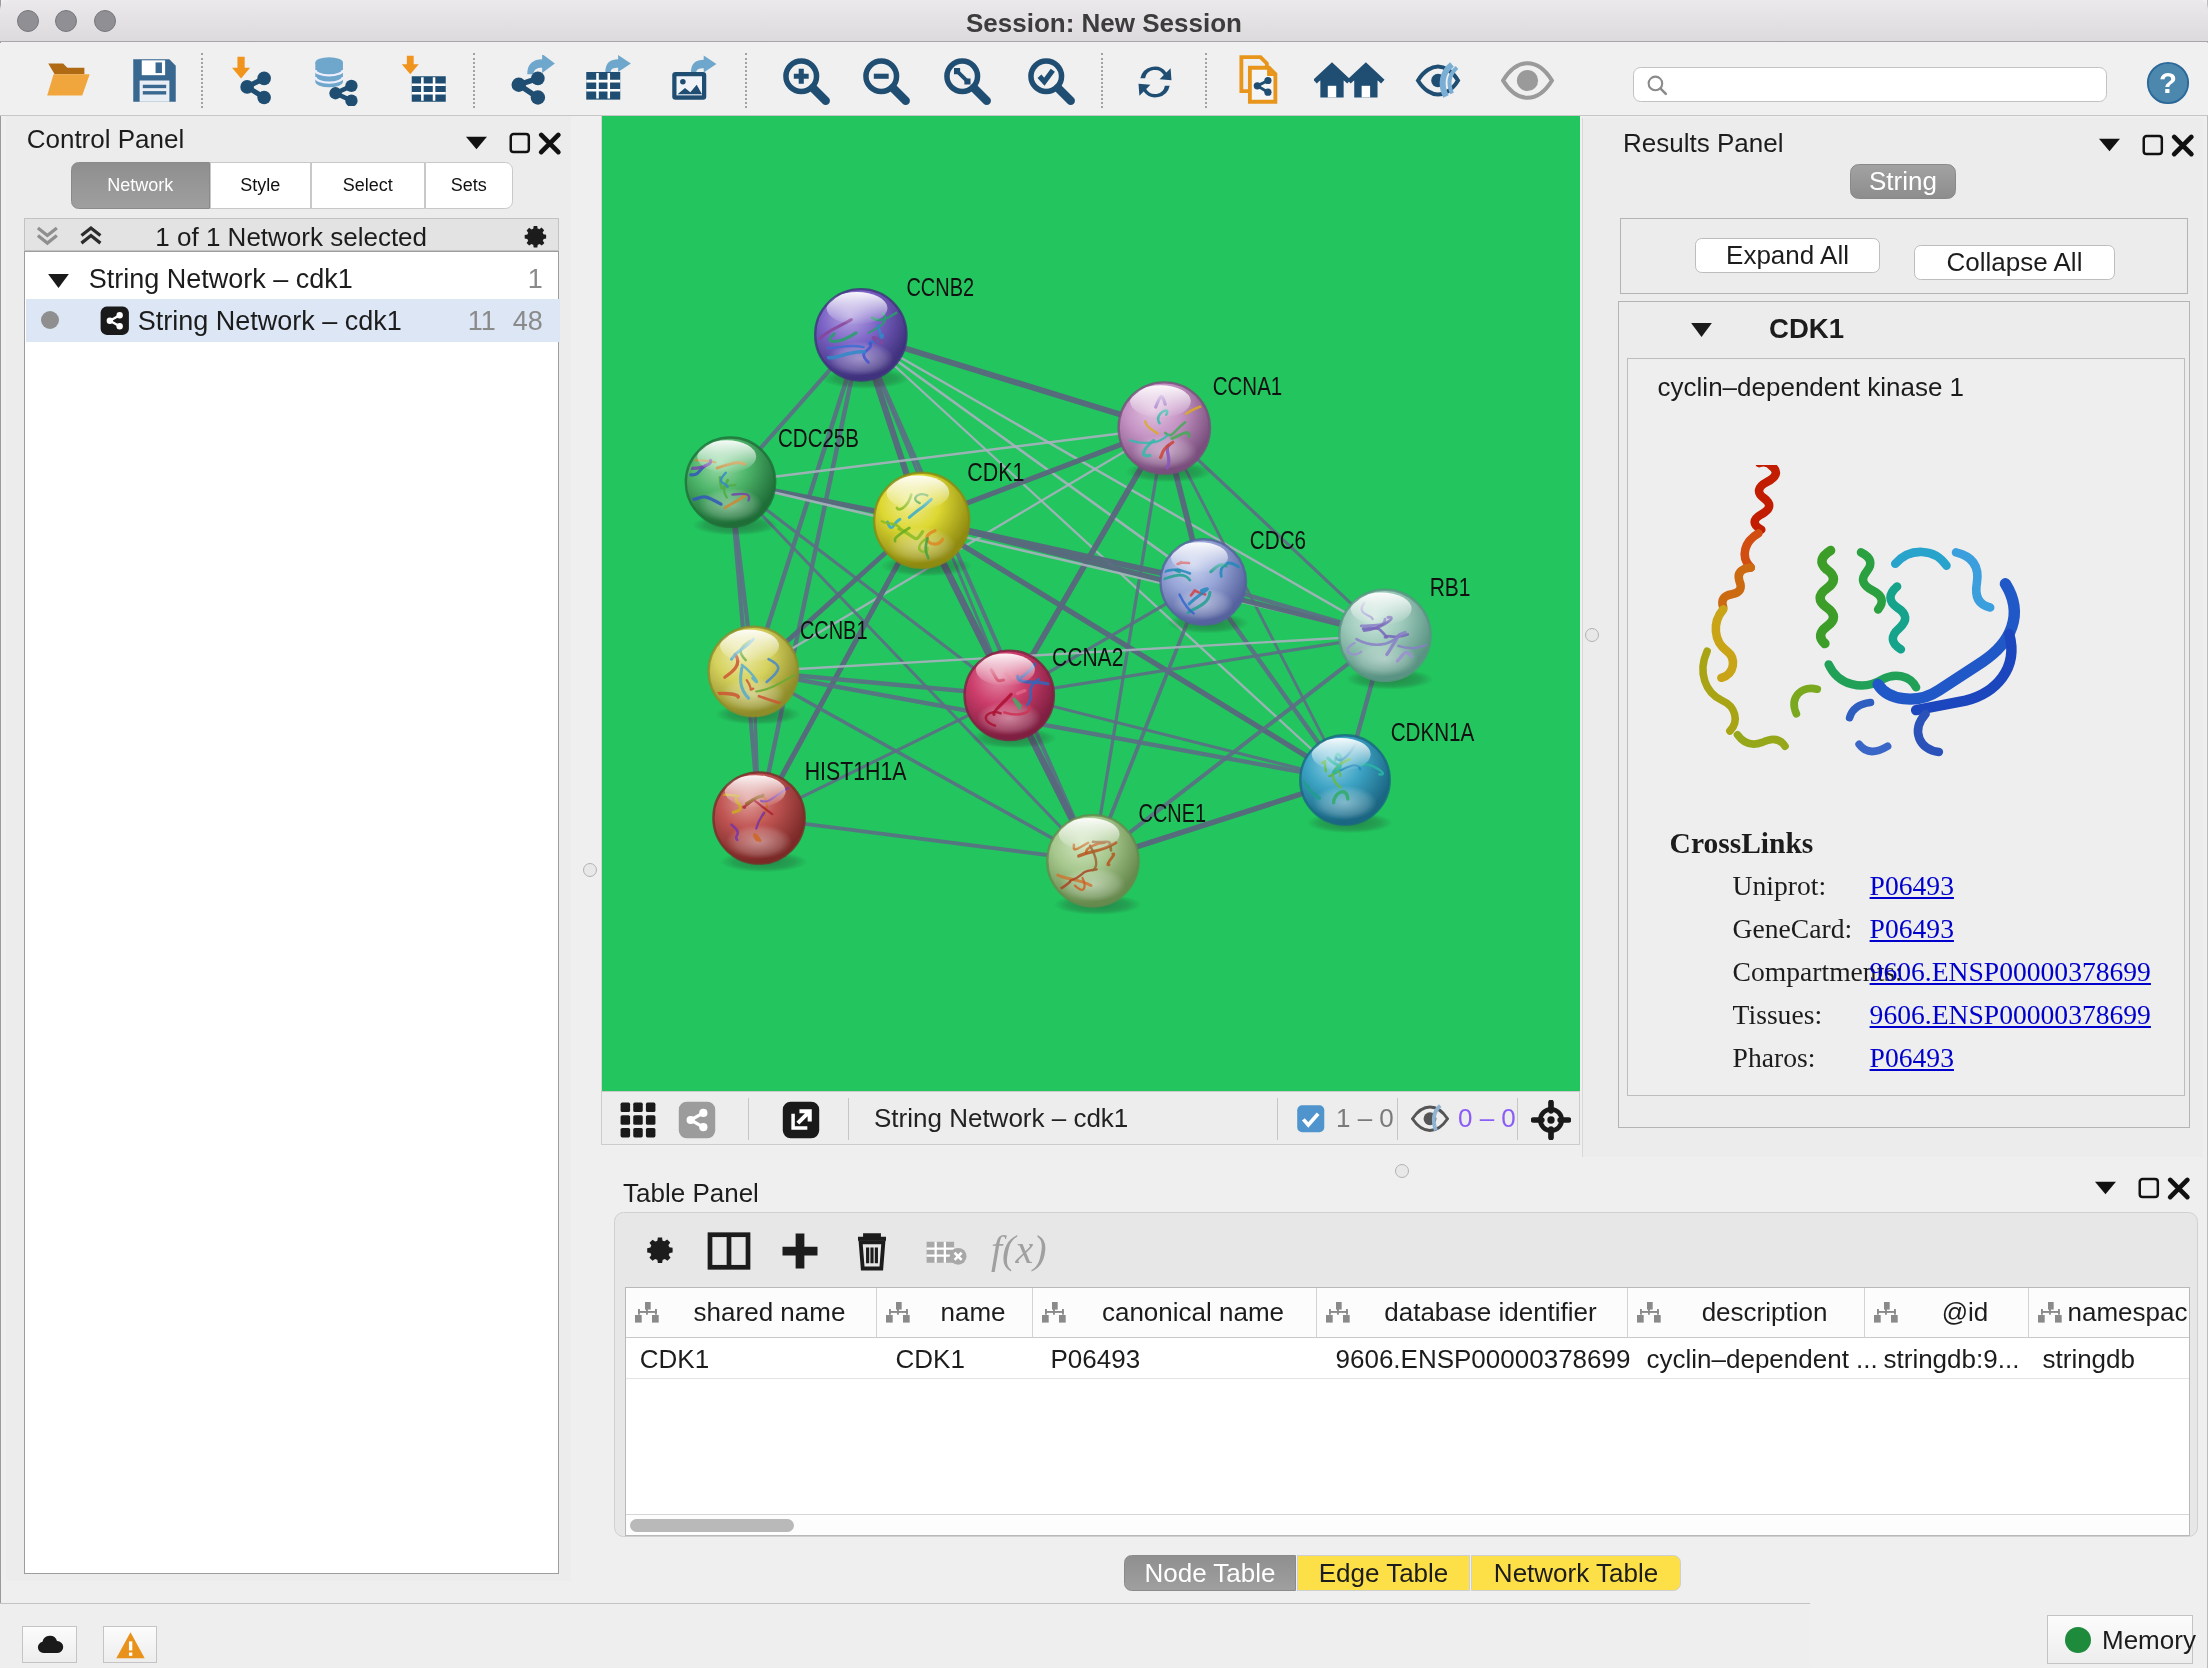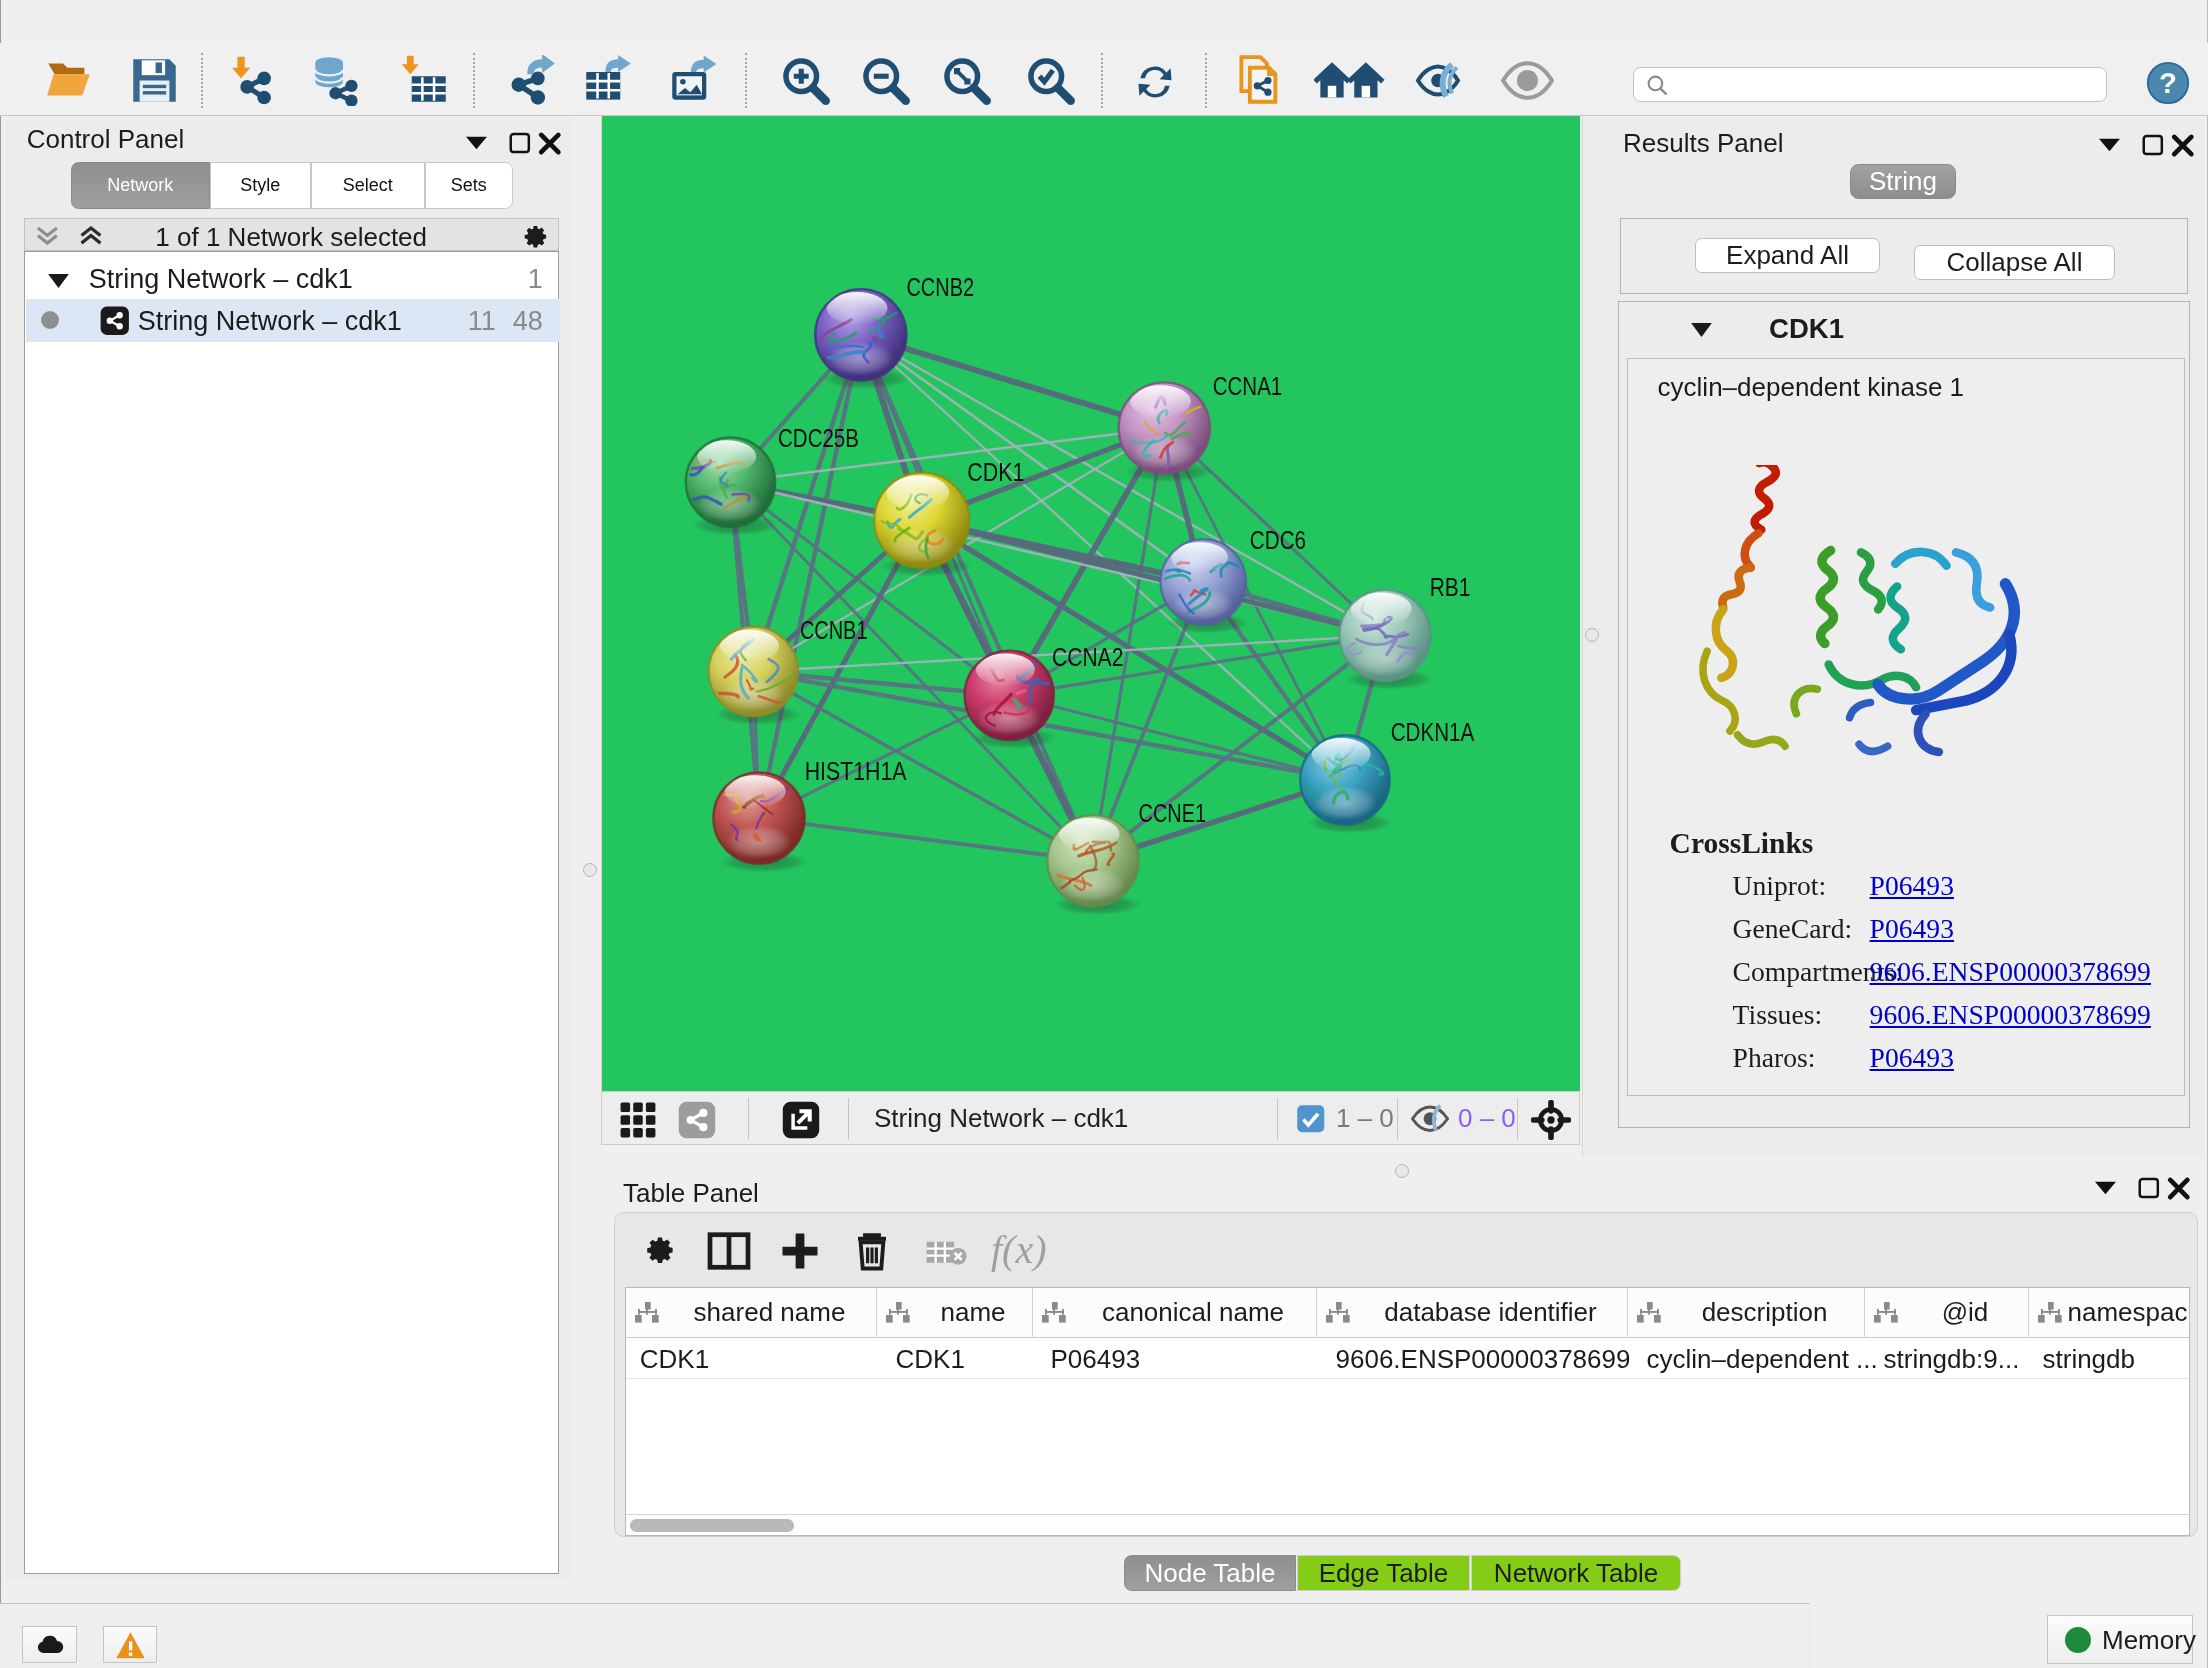--- a/index.html
+++ b/index.html
@@ -37,21 +37,21 @@
 
 
 #rp { left:1582px; top:118px; width:621px; height:1039px; background:#ececec; border-left:1px solid #d8d8d8; }
 
 
 #tp { left:587px; top:1157px; width:1622px; height:443px; }
 #tpbox { left:27px; top:55px; width:1584px; height:325px; background:#e7e7e7; border:1px solid #d0d0d0; border-radius:9.5px; }
 #tbl { left:9.5px; top:74px; width:1565px; height:249px; background:#fff; border:1px solid #b9b9b9; }
 
 
-.btab { position:absolute; top:1555px; height:36px; background:#84cc16; border:1px solid #cfcfcf; font-size:26px; text-align:center; line-height:34px; }
+.btab { position:absolute; top:1555px; height:36px; background:#fde047; border:1px solid #cfcfcf; font-size:26px; text-align:center; line-height:34px; }
 
 
 #statusbar { left:0; top:1603px; width:1810px; height:66px; background:#eeeeee; border-top:1px solid #c3c3c3; }
 .sbtn { background:linear-gradient(#fcfcfc,#ededed); border:1.9px solid #c4c4c4; }
 
 a.lnk { color:#0000cc; text-decoration:underline; }
 .hdr { top:0; height:50px; border-right:1px solid #d2d2d2; font-size:26px; text-align:center; line-height:48px; white-space:nowrap; overflow:hidden; padding-left:38px; }
 .hico { position:absolute; left:9.5px; top:14.3px; width:25px; height:21px;
   background:
     linear-gradient(#8a8a8a,#8a8a8a) 9.5px 0/5.7px 7.6px no-repeat,
@@ -60,20 +60,26 @@
     linear-gradient(#8a8a8a,#8a8a8a) 2.9px 8.6px/19px 1.9px no-repeat,
     linear-gradient(#8a8a8a,#8a8a8a) 2.9px 6.7px/1.9px 5.7px no-repeat,
     linear-gradient(#8a8a8a,#8a8a8a) 20px 6.7px/1.9px 5.7px no-repeat,
     linear-gradient(#8a8a8a,#8a8a8a) 11.4px 6.7px/1.9px 5.7px no-repeat; }
 .handle { width:14.3px; height:14.3px; background:#e8e8e8; border:1px solid #b2b2b2; border-radius:50%; }
 </style>
 </head>
 <body>
 <div id="win">
 
+  <div id="titlebar" class="abs">
+    <div class="tl abs" style="left:17px;"></div>
+    <div class="tl abs" style="left:55px;"></div>
+    <div class="tl abs" style="left:94px;"></div>
+    <div id="wintitle" class="abs">Session: New Session</div>
+  </div>
 
   <div id="toolbar" class="abs">
 
     <svg class="abs tbi" style="left:44px;" viewBox="0 0 24 24">
         <path d="M2 4 h7 l2 2 h8 v3 H5 Z" fill="#b06a14"></path>
         <path d="M4.5 9 h17 l-3.5 10 H1.5 Z" fill="#f0a63c"></path>
       </svg>
 
     <svg class="abs tbi" style="left:129px;" viewBox="0 0 24 24">
         <path d="M2 2 h17 l3 3 v17 H2 Z" fill="#38678f"></path>

